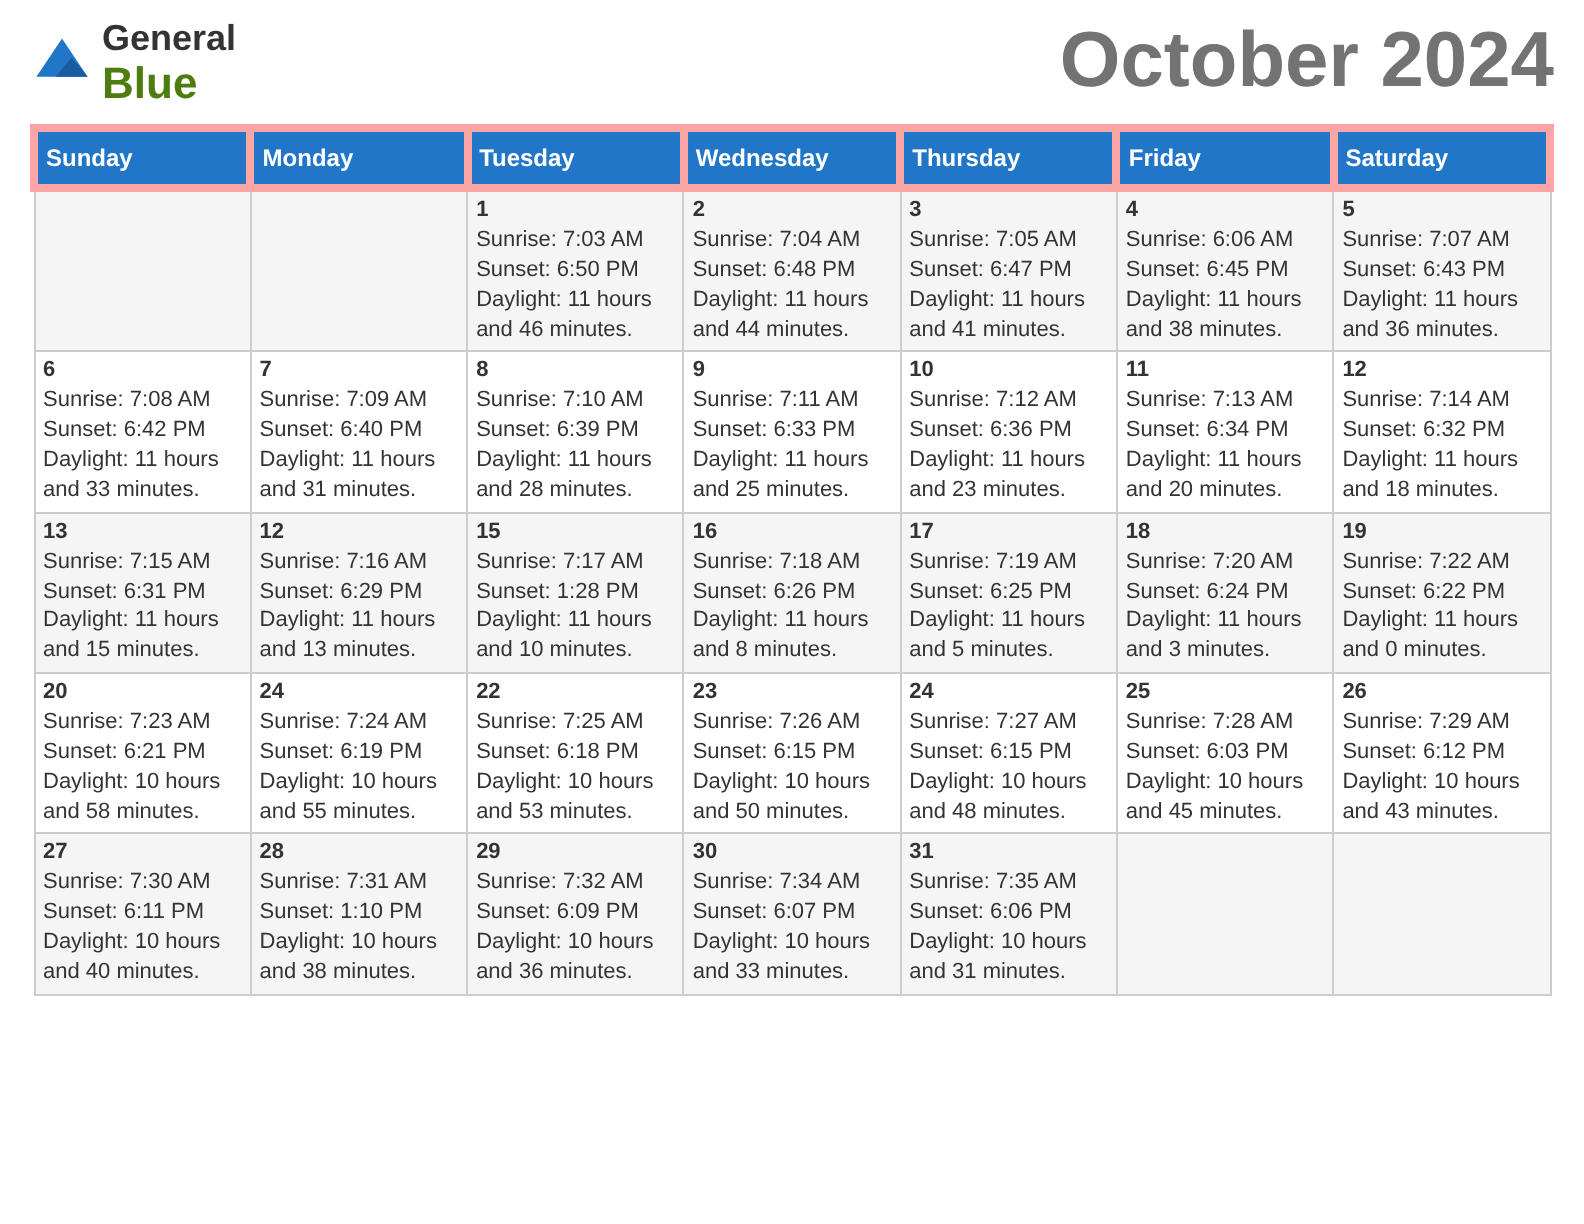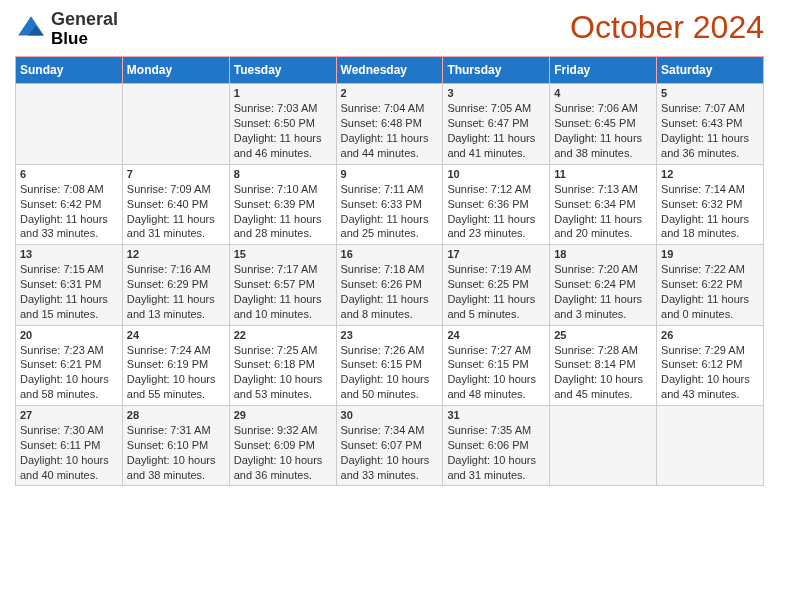--- a/index.html
+++ b/index.html
@@ -7,21 +7,21 @@
       font-family: Arial, sans-serif;
       background: #fff;
       width: 792px;
       min-height: 612px;
       padding: 0;
     }
     .page {
       width: 792px;
       min-height: 612px;
       background: #fff;
-      padding: 10px 28px 10px 15px;
+      padding: 10px 15px 10px 15px;
     }
     .header {
       display: flex;
       justify-content: space-between;
       align-items: flex-start;
       margin-bottom: 8px;
     }
     .logo {
       display: flex;
       align-items: center;
@@ -31,54 +31,54 @@
       display: flex;
       flex-direction: column;
       line-height: 1.1;
     }
     .logo-general {
       font-size: 18px;
       font-weight: bold;
       color: #333;
     }
     .logo-blue {
-      font-size: 17px;
+      font-size: 22px;
       font-weight: bold;
-      color: #000000;
+      color: #4d7c0f;
     }
     .logo-icon {
       width: 32px;
       height: 32px;
     }
     .title-block {
       text-align: right;
     }
     .month-title {
-      font-size: 32px;
-      font-weight: 400;
-      color: #c2410c;
+      font-size: 39px;
+      font-weight: 700;
+      color: #737373;
       line-height: 1.1;
     }
     .subtitle {
       font-size: 14px;
       color: #555;
     }
     table {
       width: 100%;
       border-collapse: collapse;
       table-layout: fixed;
     }
     thead tr th {
       background: #2176c7;
       color: #fff;
       font-size: 12px;
       font-weight: bold;
       padding: 6px 4px;
       text-align: left;
-      border: 1px solid #fca5a5;
+      border: 4px solid #fca5a5;
     }
     tbody tr td {
       border: 1px solid #ccc;
       vertical-align: top;
       padding: 3px 4px;
       font-size: 10px;
       color: #333;
       height: 80px;
     }
     tbody tr:nth-child(odd) td {
@@ -148,21 +148,21 @@
 Daylight: 11 hours and 44 minutes.</div>
           </td>
           <td>
             <span class="day-num">3</span>
             <div class="cell-text">Sunrise: 7:05 AM
 Sunset: 6:47 PM
 Daylight: 11 hours and 41 minutes.</div>
           </td>
           <td>
             <span class="day-num">4</span>
-            <div class="cell-text">Sunrise: 7:06 AM
+            <div class="cell-text">Sunrise: 6:06 AM
 Sunset: 6:45 PM
 Daylight: 11 hours and 38 minutes.</div>
           </td>
           <td>
             <span class="day-num">5</span>
             <div class="cell-text">Sunrise: 7:07 AM
 Sunset: 6:43 PM
 Daylight: 11 hours and 36 minutes.</div>
           </td>
         </tr>
@@ -219,21 +219,21 @@
           </td>
           <td>
             <span class="day-num">12</span>
             <div class="cell-text">Sunrise: 7:16 AM
 Sunset: 6:29 PM
 Daylight: 11 hours and 13 minutes.</div>
           </td>
           <td>
             <span class="day-num">15</span>
             <div class="cell-text">Sunrise: 7:17 AM
-Sunset: 6:57 PM
+Sunset: 1:28 PM
 Daylight: 11 hours and 10 minutes.</div>
           </td>
           <td>
             <span class="day-num">16</span>
             <div class="cell-text">Sunrise: 7:18 AM
 Sunset: 6:26 PM
 Daylight: 11 hours and 8 minutes.</div>
           </td>
           <td>
             <span class="day-num">17</span>
@@ -281,46 +281,46 @@
           </td>
           <td>
             <span class="day-num">24</span>
             <div class="cell-text">Sunrise: 7:27 AM
 Sunset: 6:15 PM
 Daylight: 10 hours and 48 minutes.</div>
           </td>
           <td>
             <span class="day-num">25</span>
             <div class="cell-text">Sunrise: 7:28 AM
-Sunset: 8:14 PM
+Sunset: 6:03 PM
 Daylight: 10 hours and 45 minutes.</div>
           </td>
           <td>
             <span class="day-num">26</span>
             <div class="cell-text">Sunrise: 7:29 AM
 Sunset: 6:12 PM
 Daylight: 10 hours and 43 minutes.</div>
           </td>
         </tr>
         <tr>
           <td>
             <span class="day-num">27</span>
             <div class="cell-text">Sunrise: 7:30 AM
 Sunset: 6:11 PM
 Daylight: 10 hours and 40 minutes.</div>
           </td>
           <td>
             <span class="day-num">28</span>
             <div class="cell-text">Sunrise: 7:31 AM
-Sunset: 6:10 PM
+Sunset: 1:10 PM
 Daylight: 10 hours and 38 minutes.</div>
           </td>
           <td>
             <span class="day-num">29</span>
-            <div class="cell-text">Sunrise: 9:32 AM
+            <div class="cell-text">Sunrise: 7:32 AM
 Sunset: 6:09 PM
 Daylight: 10 hours and 36 minutes.</div>
           </td>
           <td>
             <span class="day-num">30</span>
             <div class="cell-text">Sunrise: 7:34 AM
 Sunset: 6:07 PM
 Daylight: 10 hours and 33 minutes.</div>
           </td>
           <td>

